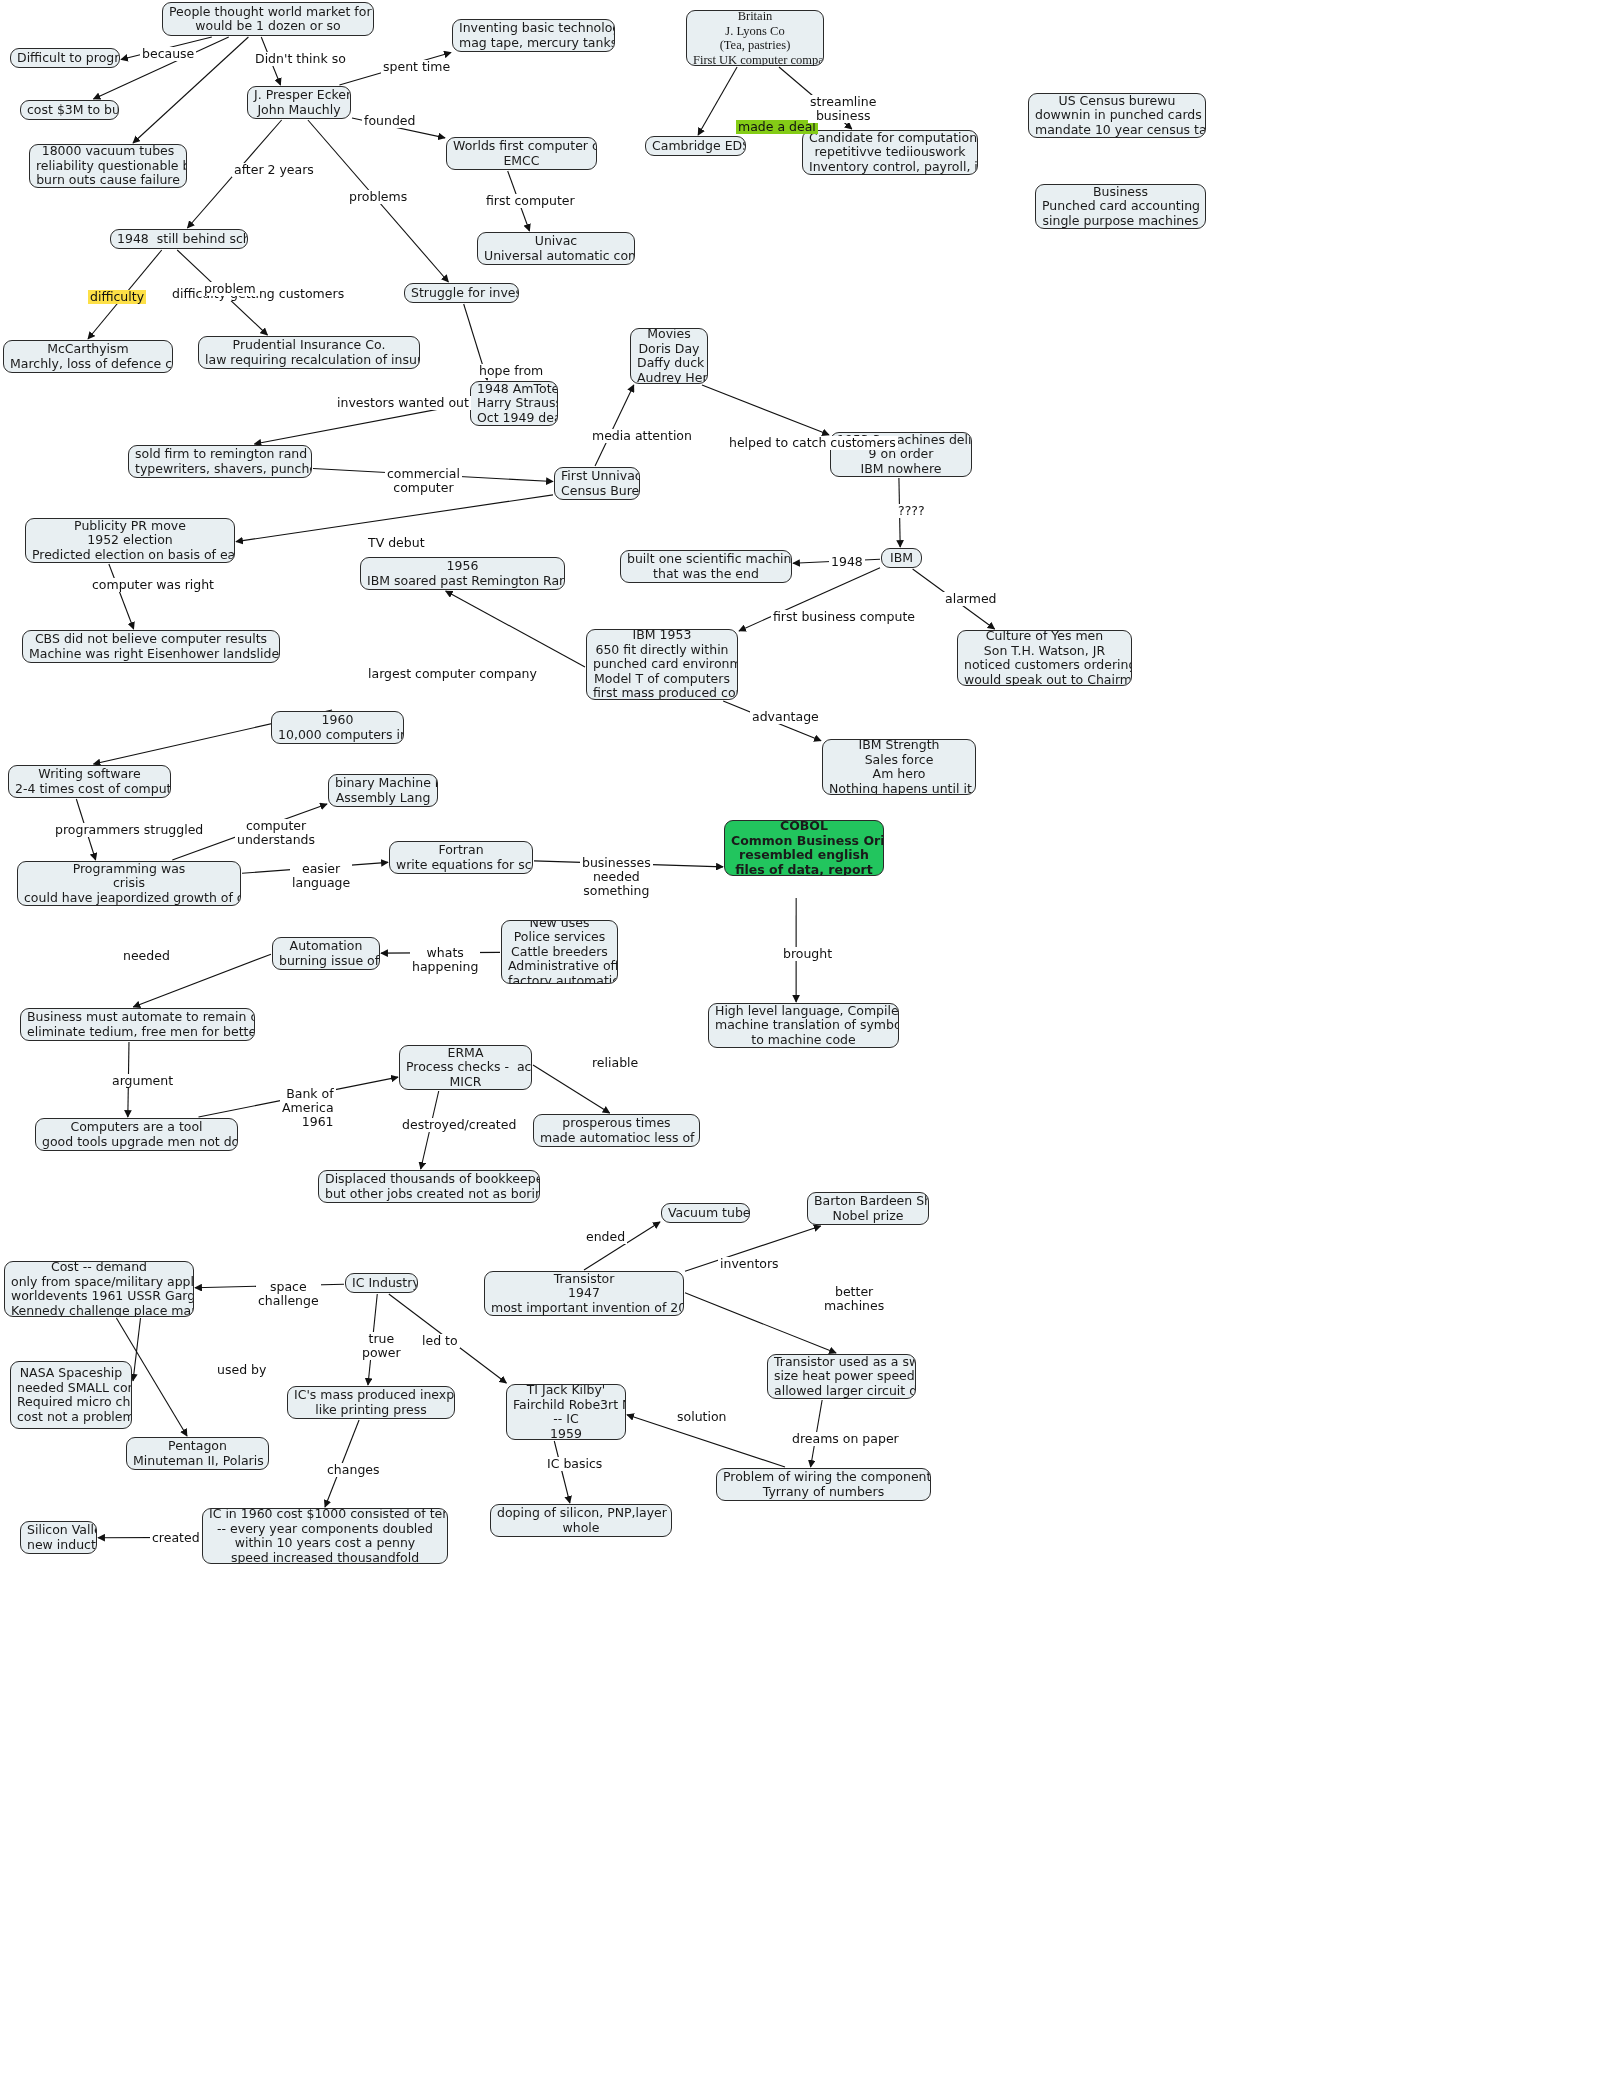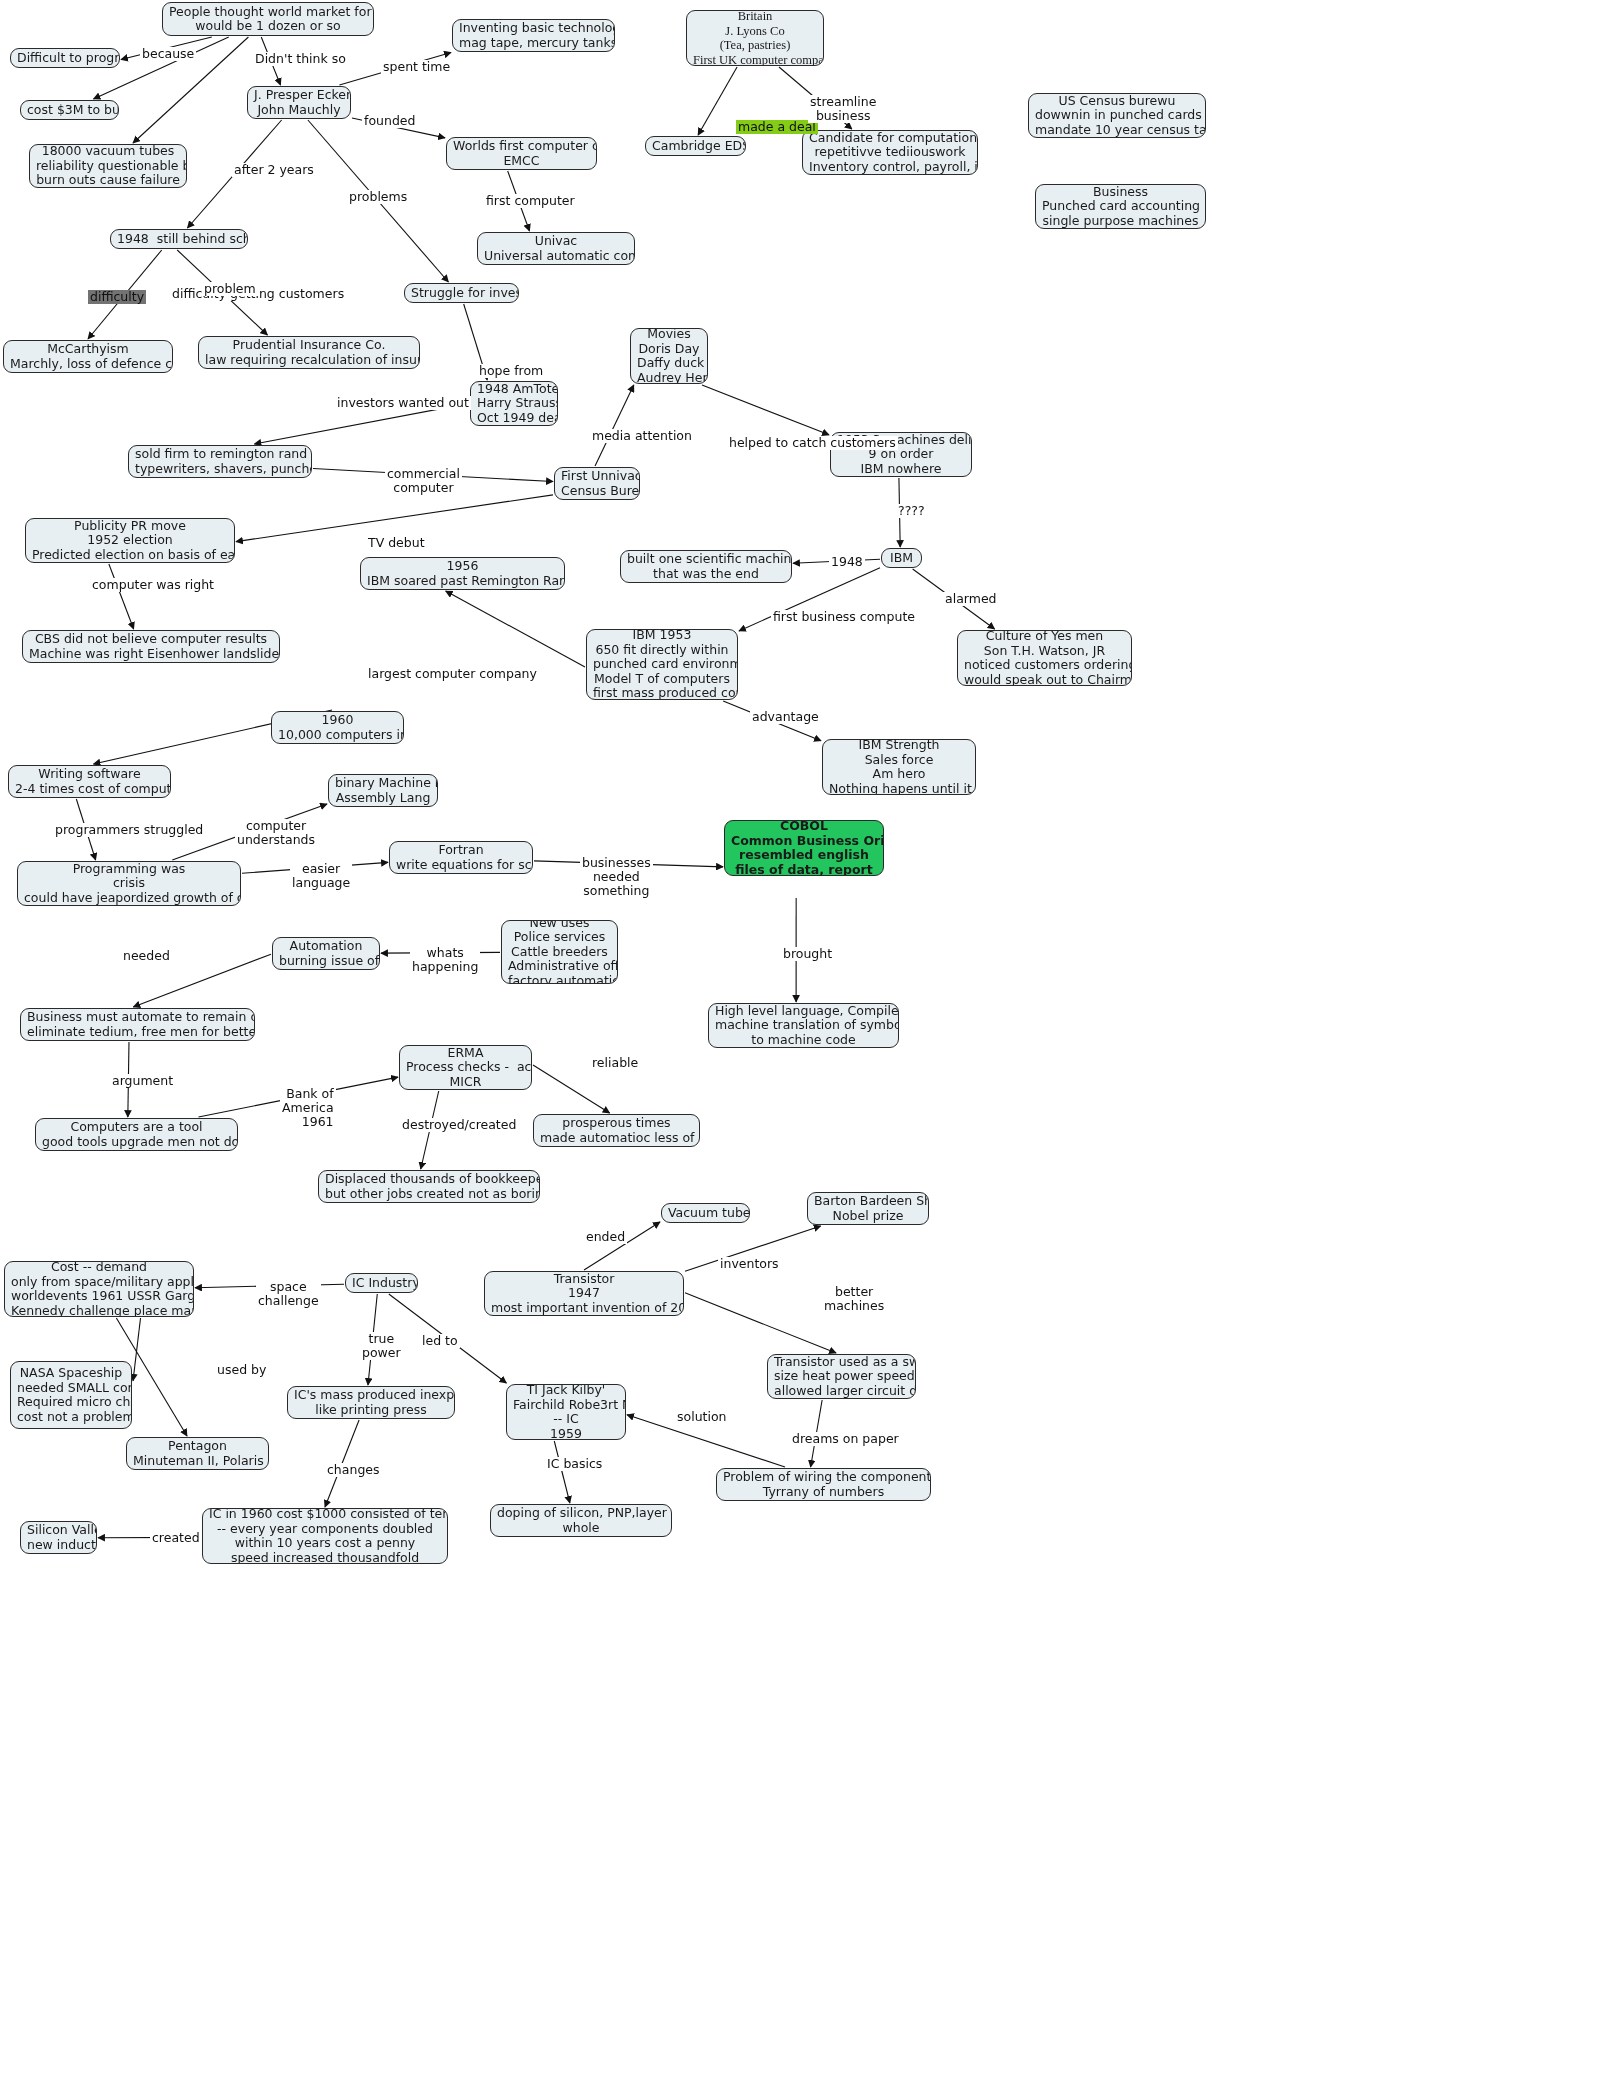--- a/index.html
+++ b/index.html
@@ -246,21 +246,21 @@
 single purpose machines</span></div>
     </div>
   <div id="label-layer">
       <div class="elabel" style="left: 140px; top: 47px; background: rgb(255, 255, 255); padding: 0px 2px;">because</div>
       <div class="elabel" style="left: 253px; top: 52px; background: rgb(255, 255, 255); padding: 0px 2px;">Didn't think so</div>
       <div class="elabel" style="left: 381px; top: 60px; background: rgb(255, 255, 255); padding: 0px 2px;">spent time</div>
       <div class="elabel" style="left: 362px; top: 114px; background: rgb(255, 255, 255); padding: 0px 2px;">founded</div>
       <div class="elabel" style="left: 484px; top: 194px; background: rgb(255, 255, 255); padding: 0px 2px;">first computer</div>
       <div class="elabel" style="left: 232px; top: 163px; background: rgb(255, 255, 255); padding: 0px 2px;">after 2 years</div>
       <div class="elabel" style="left: 347px; top: 190px; background: rgb(255, 255, 255); padding: 0px 2px;">problems</div>
-      <div class="elabel" style="left: 88px; top: 290px; background: #737373; padding: 0px 2px;">difficulty</div>
+      <div class="elabel" style="left: 88px; top: 290px; background: #fde047; padding: 0px 2px;">difficulty</div>
       <div class="elabel" style="left: 170px; top: 287px; background: rgb(255, 255, 255); padding: 0px 2px;">difficulty getting customers</div>
       <div class="elabel" style="left: 477px; top: 364px; background: rgb(255, 255, 255); padding: 0px 2px;">hope from</div>
       <div class="elabel" style="left: 335px; top: 396px; background: rgb(255, 255, 255); padding: 0px 2px;">investors wanted out</div>
       <div class="elabel" style="left: 385px; top: 467px; background: rgb(255, 255, 255); padding: 0px 2px;">commercial
 computer</div>
       <div class="elabel" style="left: 590px; top: 414px; background: rgb(255, 255, 255); padding: 0px 2px; margin-top: 15px;">media attention</div>
       <div class="elabel" style="left: 727px; top: 400px; background: rgb(255, 255, 255); padding: 0px 2px; margin-top: 36px;">helped to catch customers</div>
       <div class="elabel" style="left: 366px; top: 536px; background: rgb(255, 255, 255); padding: 0px 2px;">TV debut</div>
       <div class="elabel" style="left: 90px; top: 578px; background: rgb(255, 255, 255); padding: 0px 2px;">computer was right</div>
       <div class="elabel" style="left: 896px; top: 504px; background: rgb(255, 255, 255); padding: 0px 2px;">????</div>

